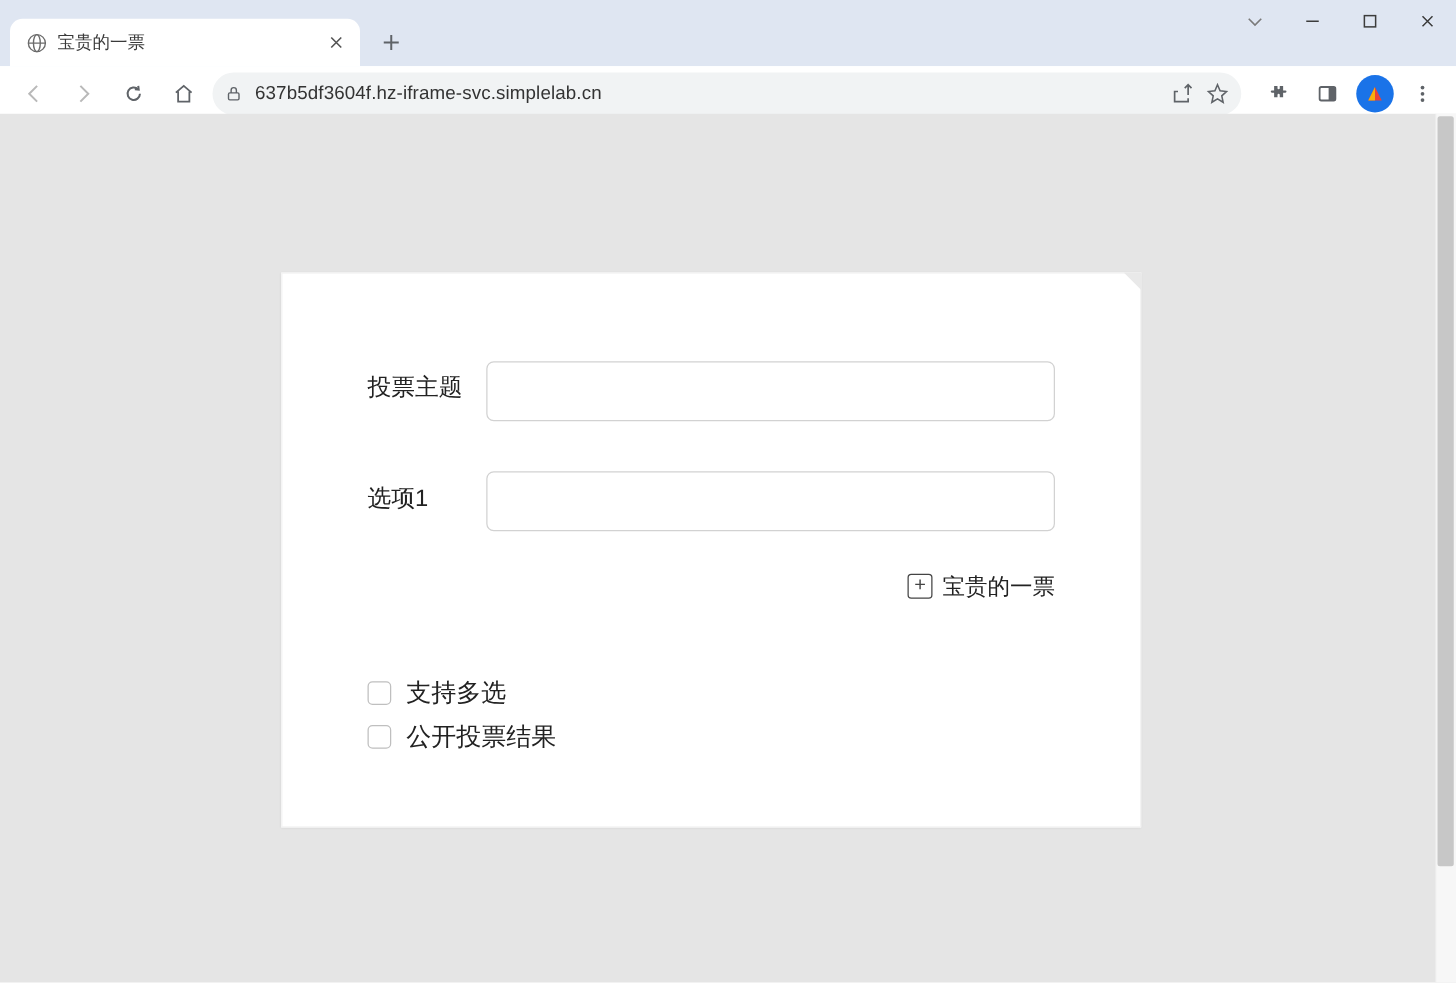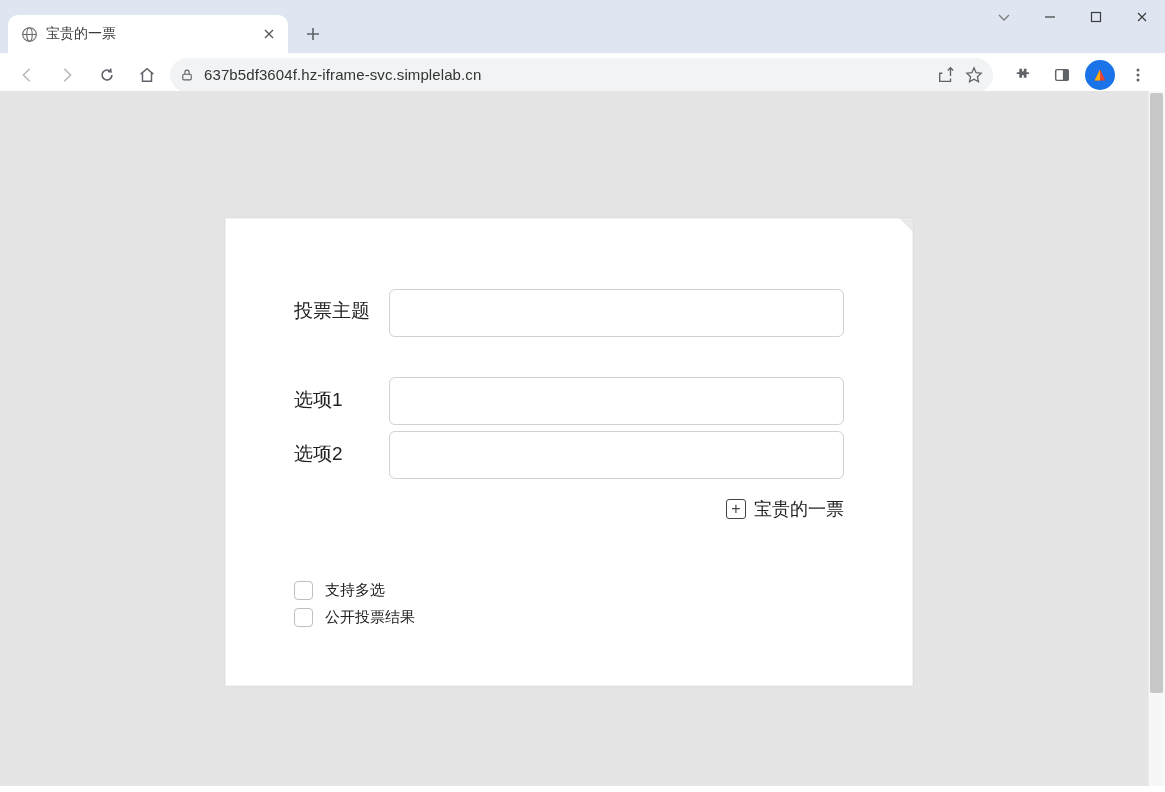--- a/index.html
+++ b/index.html
@@ -151,21 +151,21 @@
       right:-1px; top:-1px;
       width:0; height:0;
       border-style: solid;
       border-width: 0 14px 14px 0;
       border-color: transparent #e9e9e9 transparent transparent;
     }
 
     .form-row {
       display:flex;
       align-items:flex-start;
-      margin-bottom: 6px;
+      margin-bottom: 32px;
     }
     .form-row.topic { margin-bottom: 40px; }
     .form-label {
       width: 95px;
       font-size: 19px;
       color:#222;
       line-height: 30px;
       padding-top: 8px;
     }
     .form-label.wrap {
@@ -199,21 +199,21 @@
       display:flex; align-items:center; justify-content:center;
       font-size:16px; line-height:1;
       color:#444;
       font-weight:500;
     }
 
     .checkbox-row {
       display:flex;
       align-items:center;
       gap:12px;
-      font-size:15px;
+      font-size:20px;
       color:#222;
       margin-bottom: 8px;
     }
     .checkbox {
       width:19px; height:19px;
       border:1.5px solid #bfbfbf;
       border-radius:4px;
       background:#fff;
     }
   </style>
@@ -349,24 +349,20 @@
     <div class="form-row topic">
       <div class="form-label wrap">投票主题</div>
       <input class="form-input" value="" style="">
     </div>
 
     <div class="form-row">
       <div class="form-label">选项1</div>
       <input class="form-input" value="" style="">
     </div>
 
-    <div class="form-row">
-      <div class="form-label">选项2</div>
-      <input class="form-input" value="" style="">
-    </div>
 
     <div class="add-option-row">
       <span class="plus-box">+</span>
       <span>宝贵的一票</span>
     </div>
 
     <div class="checkbox-row">
       <span class="checkbox"></span>
       <span>支持多选</span>
     </div>

